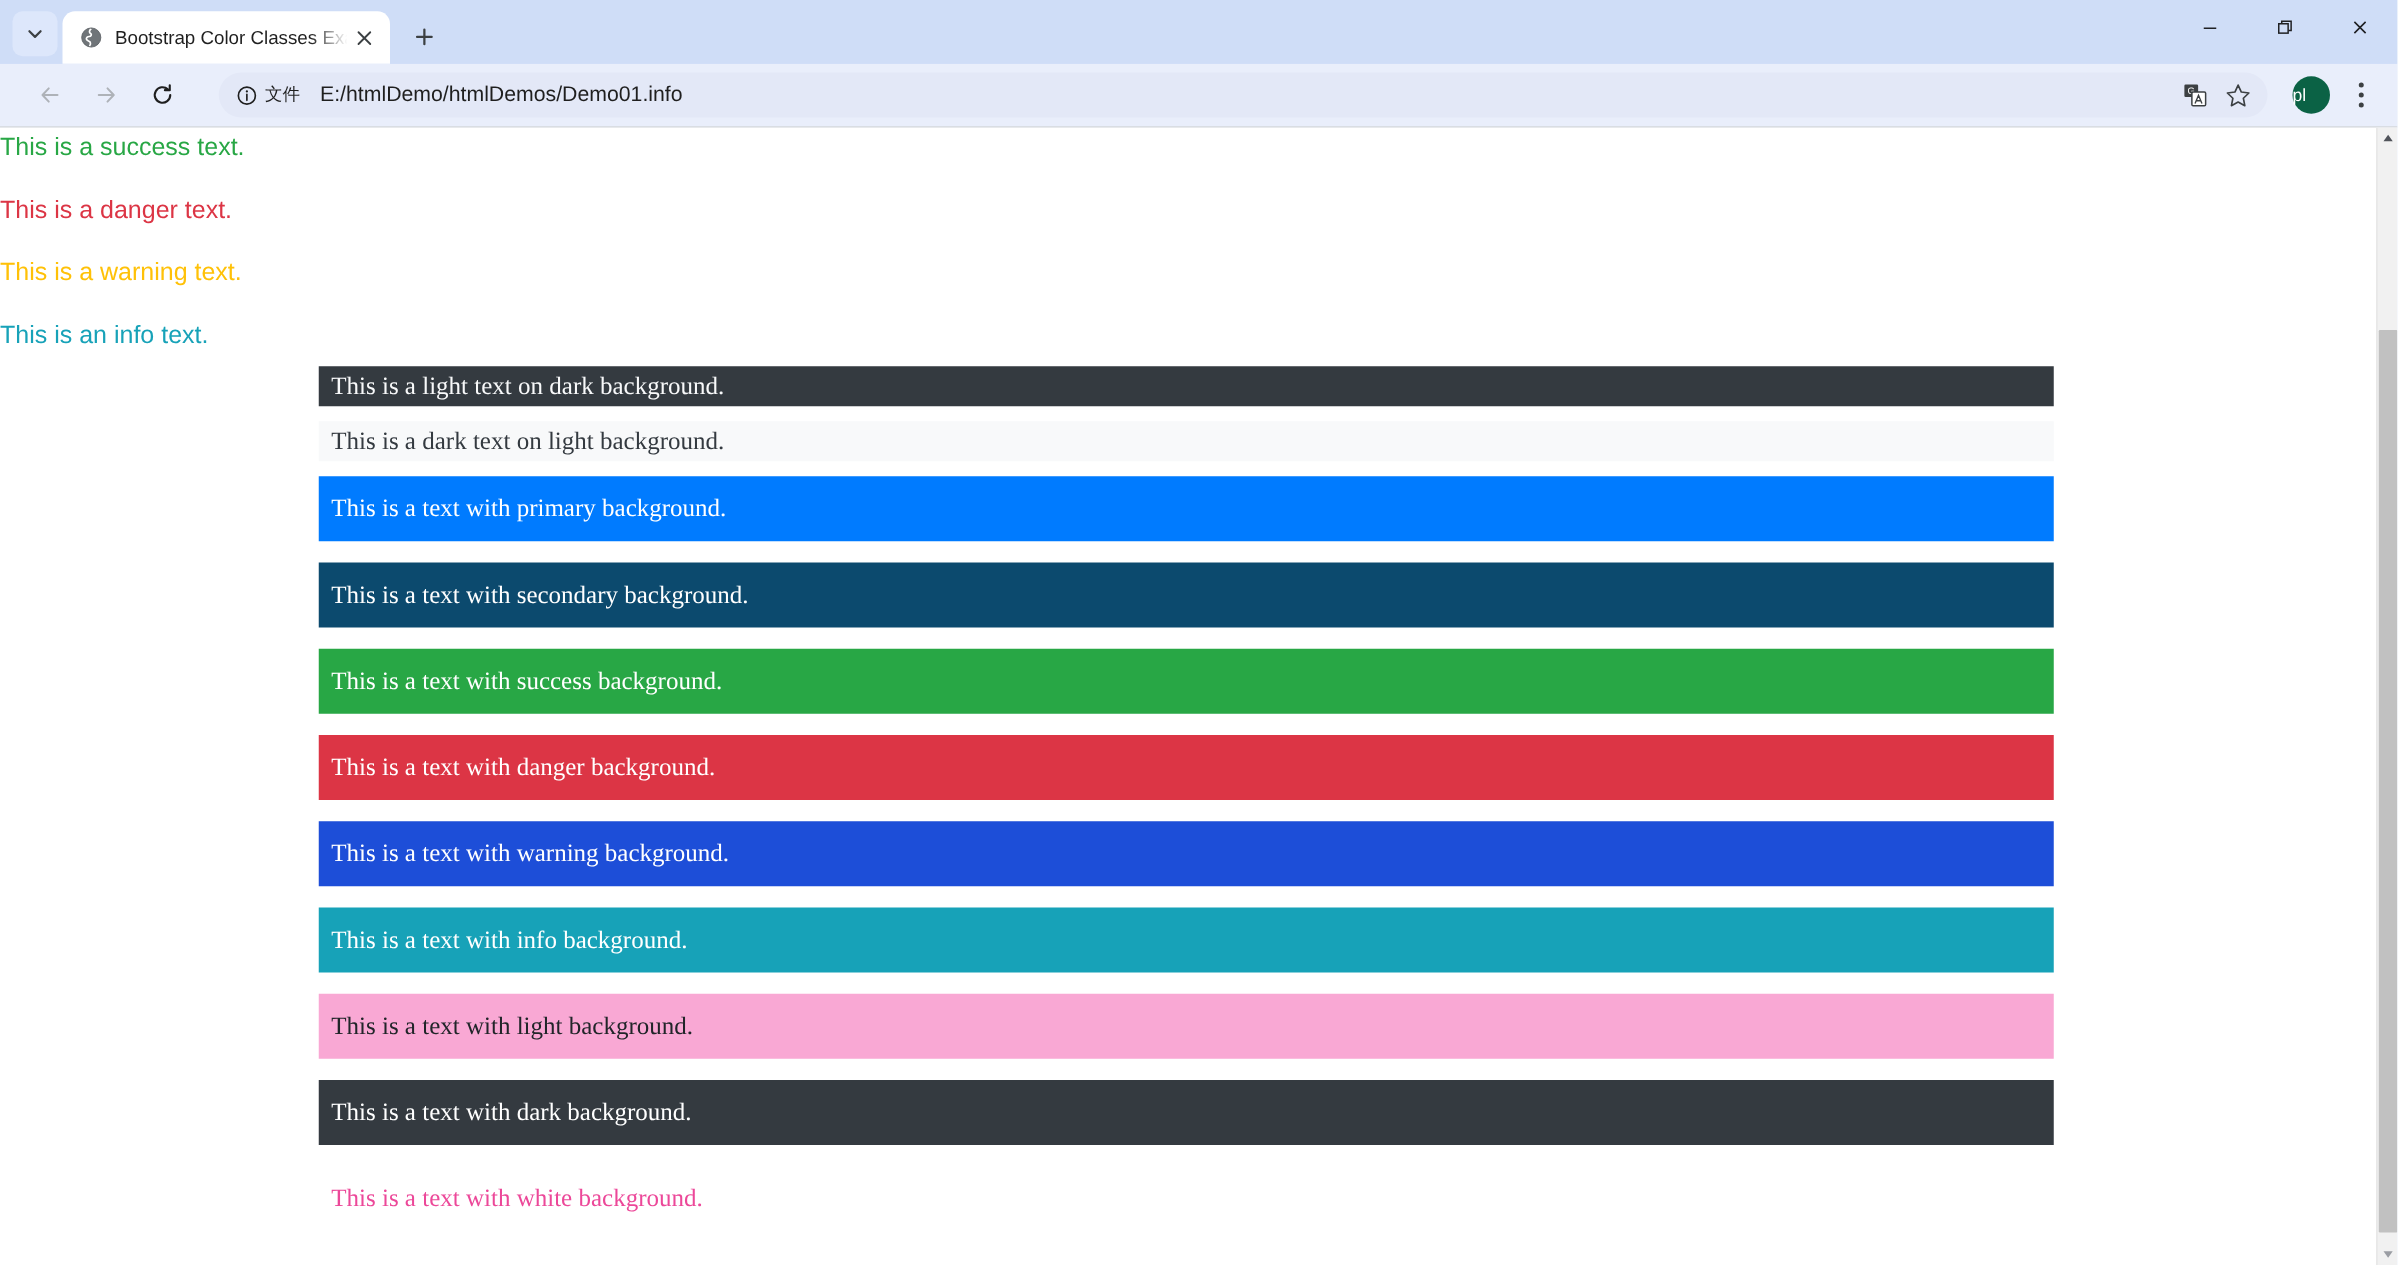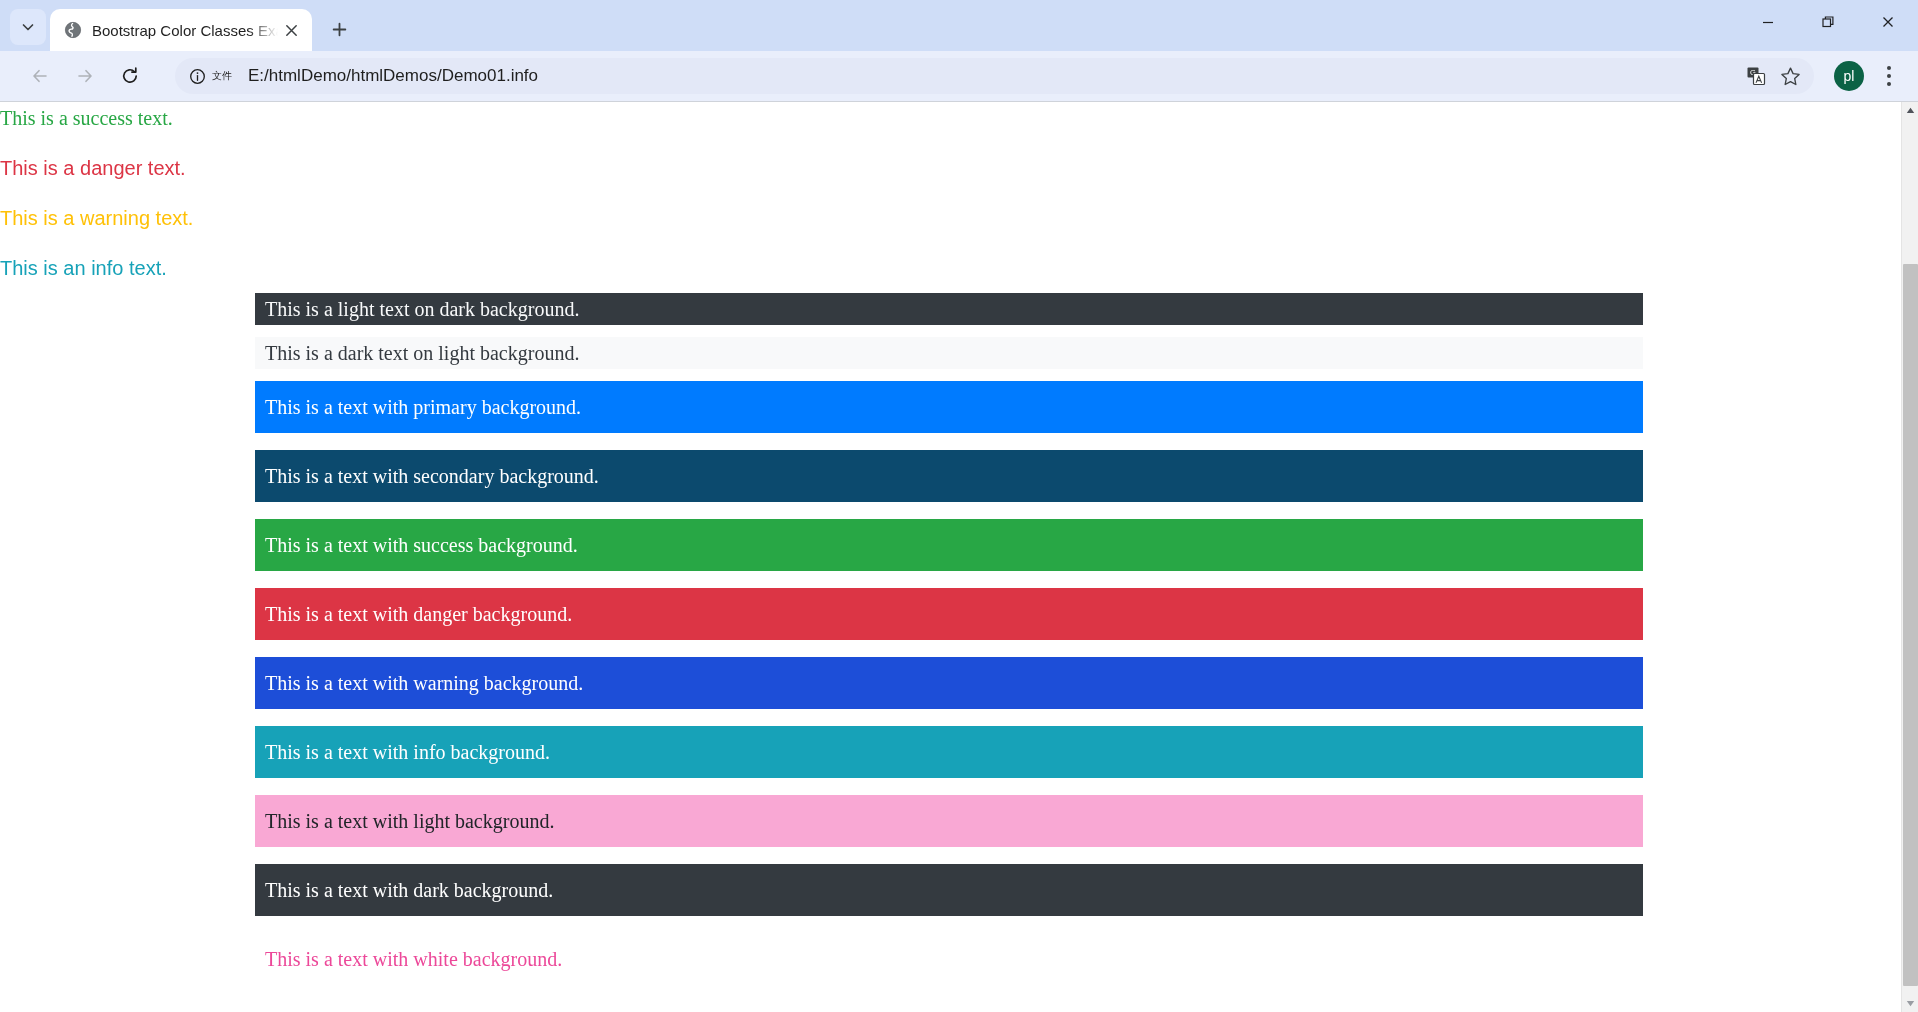--- a/index.html
+++ b/index.html
@@ -112,42 +112,42 @@
     cursor: text;
   }
   .site-chip {
     display: flex; align-items: center;
     height: 28px;
     border-radius: 14px;
     padding: 0 10px 0 8px;
     margin-right: 6px;
     cursor: pointer;
   }
-  .site-chip-text { font-size: 10px; color: #1f1f1f; margin-left: 6px; }
+  .site-chip-text { font-size: 14px; color: #1f1f1f; margin-left: 6px; }
   .omni-url {
     font-size: 17px;
     color: #1f1f1f;
     white-space: nowrap;
     overflow: hidden;
   }
   .omni-actions { display: flex; align-items: center; margin-left: auto; }
   .omni-icon {
     width: 32px; height: 32px;
     border-radius: 50%;
     display: flex; align-items: center; justify-content: center;
     margin-left: 2px;
     cursor: pointer;
   }
   .avatar {
     width: 30px; height: 30px;
     border-radius: 50%;
     background: #0b6245;
     color: #ffffff;
     font-size: 14px;
-    display: flex; align-items: center; justify-content: center;
+    display: flex; align-items: center; 
     margin-left: 14px;
     cursor: pointer;
   }
   .kebab {
     width: 34px; height: 34px;
     display: flex; flex-direction: column; align-items: center; justify-content: center;
     margin-left: 8px;
     cursor: pointer;
   }
   .kebab i { width: 4px; height: 4px; border-radius: 50%; background: #3c4043; margin: 2px 0; display:block; }
@@ -321,21 +321,21 @@
 
     <div class="kebab">
       <i></i>
       <i></i>
       <i></i>
     </div>
   </div>
 
   <div class="viewport">
     <div class="page" id="page-body">
-        <div class="txt row" style="color: rgb(40, 167, 69); font-family: Liberation Serif, serif;">This is a success text.</div>
+        <div class="txt row" style="color: rgb(40, 167, 69);">This is a success text.</div>
         <div class="txt row" style="color: rgb(220, 53, 69);">This is a danger text.</div>
         <div class="txt row" style="color: rgb(255, 193, 7);">This is a warning text.</div>
         <div class="txt row" style="color: rgb(23, 162, 184);">This is an info text.</div>
         <div class="row">
           <div class="bar tight" style="background: rgb(52, 58, 64); color: rgb(248, 249, 250);">This is a light text on dark background.</div>
         </div>
         <div class="row">
           <div class="bar tight" style="background: rgb(248, 249, 250); color: rgb(52, 58, 64);">This is a dark text on light background.</div>
         </div>
         <div class="row">

